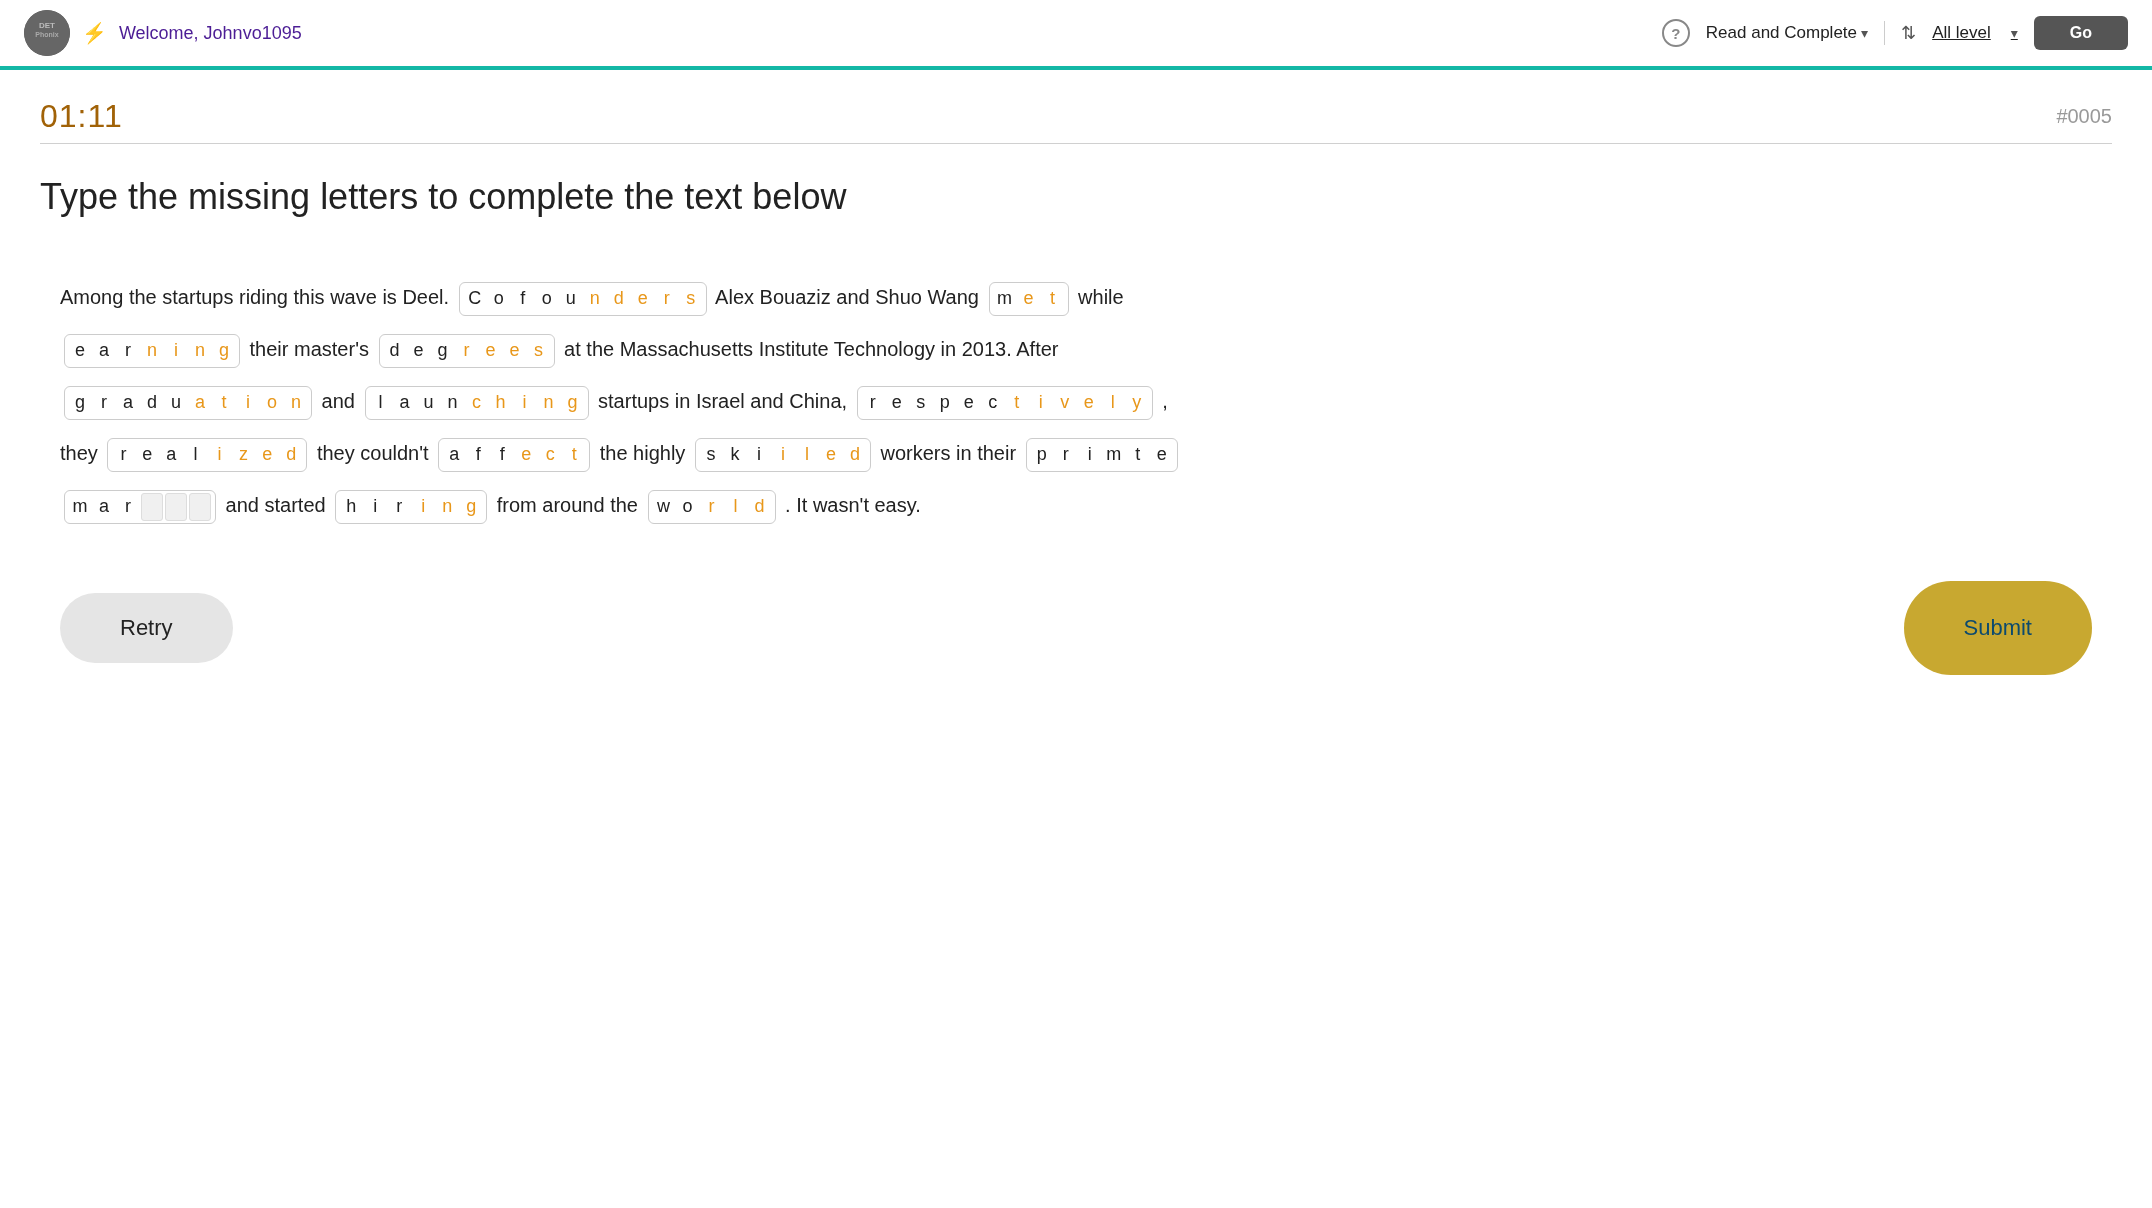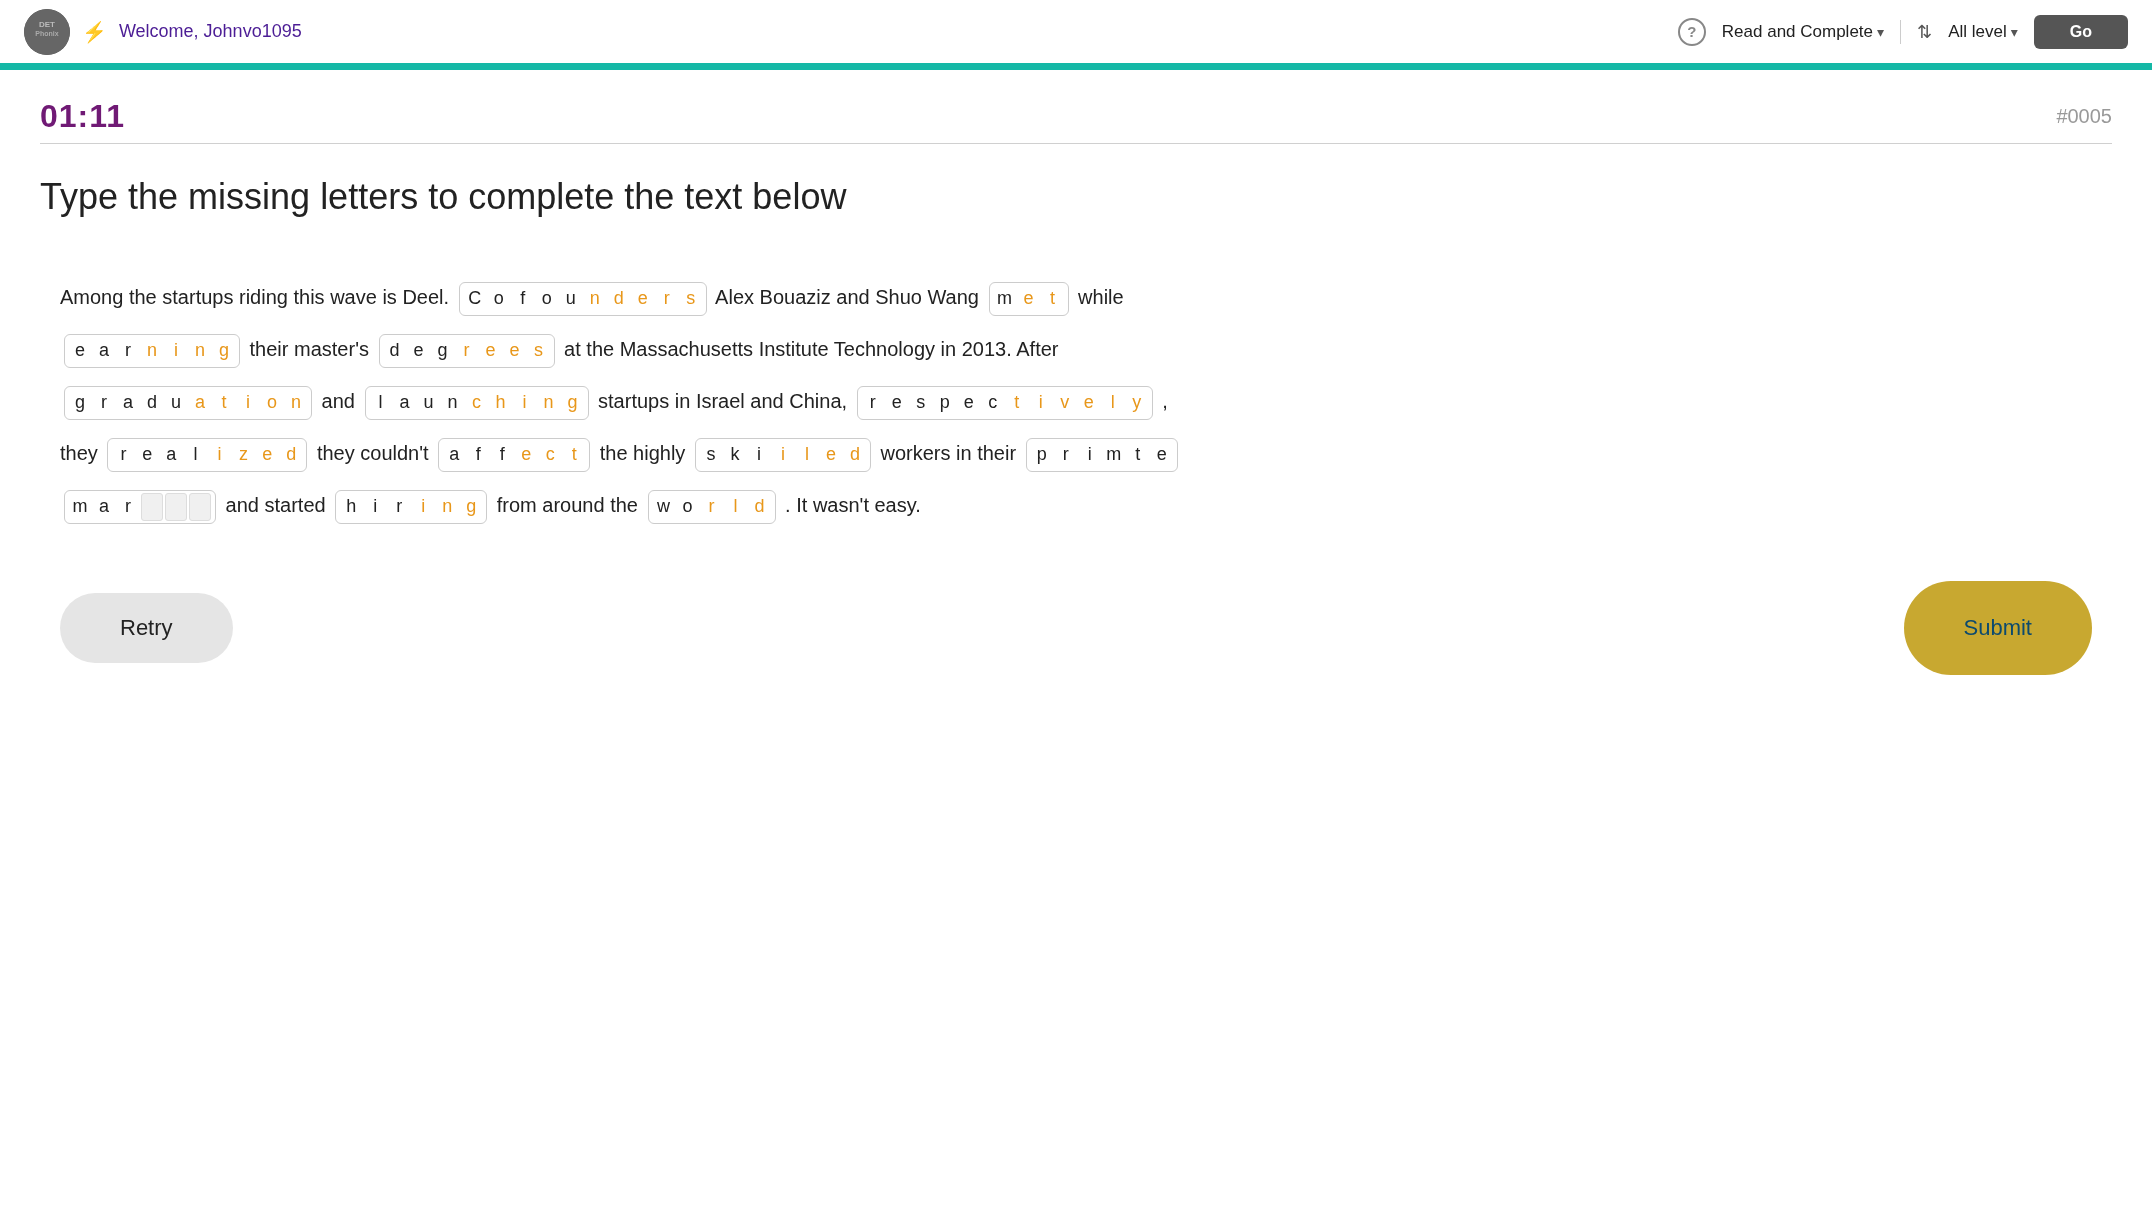--- a/index.html
+++ b/index.html
@@ -10,21 +10,21 @@
       min-height: 100vh;
     }
 
     
     .header {
       display: flex;
       align-items: center;
       justify-content: space-between;
       padding: 0 24px;
       height: 70px;
-      border-bottom: 7px solid #14b8a6;
+      border-bottom: 4px solid #14b8a6;
       background: #fff;
     }
     .header-left {
       display: flex;
       align-items: center;
       gap: 10px;
     }
     .avatar {
       width: 46px;
       height: 46px;
@@ -75,24 +75,25 @@
       cursor: pointer;
     }
     .chevron-icon {
       font-size: 14px;
       color: #555;
     }
     .separator { width: 1px; height: 24px; background: #ccc; }
     .level-selector {
       display: flex;
       align-items: center;
-      gap: 4px;
+      gap: 20px;
       font-size: 17px;
       color: #222;
       cursor: pointer;
+      text-decoration: underline;
     }
     .go-button {
       background: #555;
       color: #fff;
       border: none;
       border-radius: 6px;
       padding: 8px 36px;
       font-size: 16px;
       font-weight: bold;
       cursor: pointer;
@@ -109,22 +110,22 @@
 
     
     .timer-row {
       display: flex;
       align-items: center;
       justify-content: space-between;
       padding: 28px 0 8px 0;
     }
     .timer {
       font-size: 32px;
-      font-weight: 700;
-      color: #701a75;
+      font-weight: 400;
+      color: #a16207;
       letter-spacing: 1px;
     }
     .exercise-number {
       font-size: 20px;
       color: #999;
     }
 
     
     .divider {
       height: 1px;

